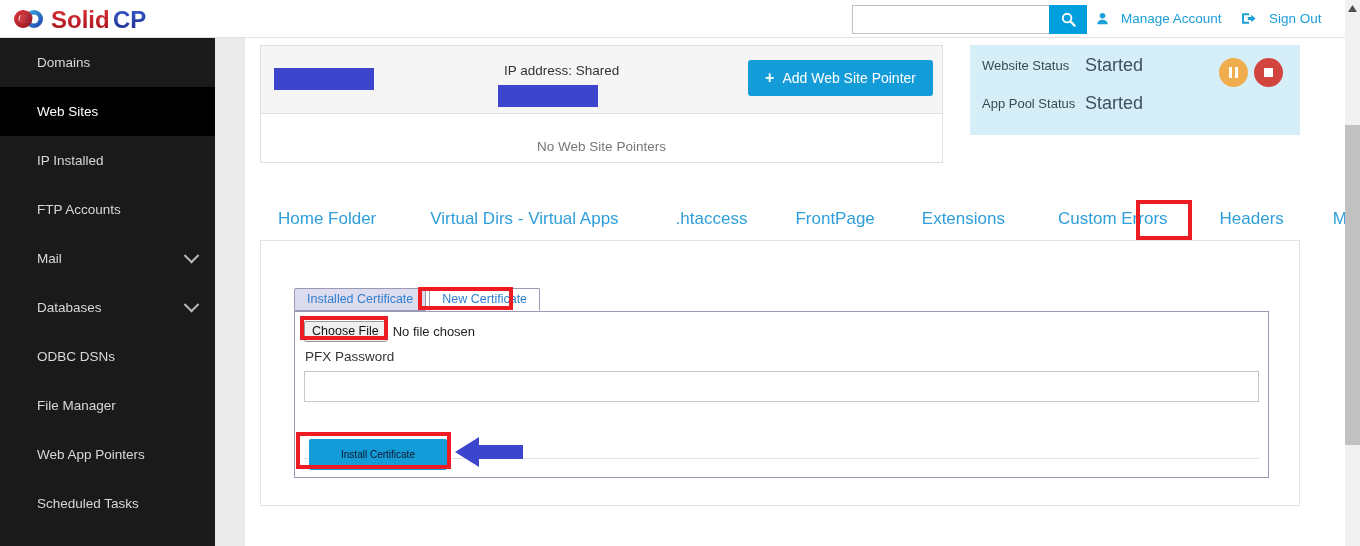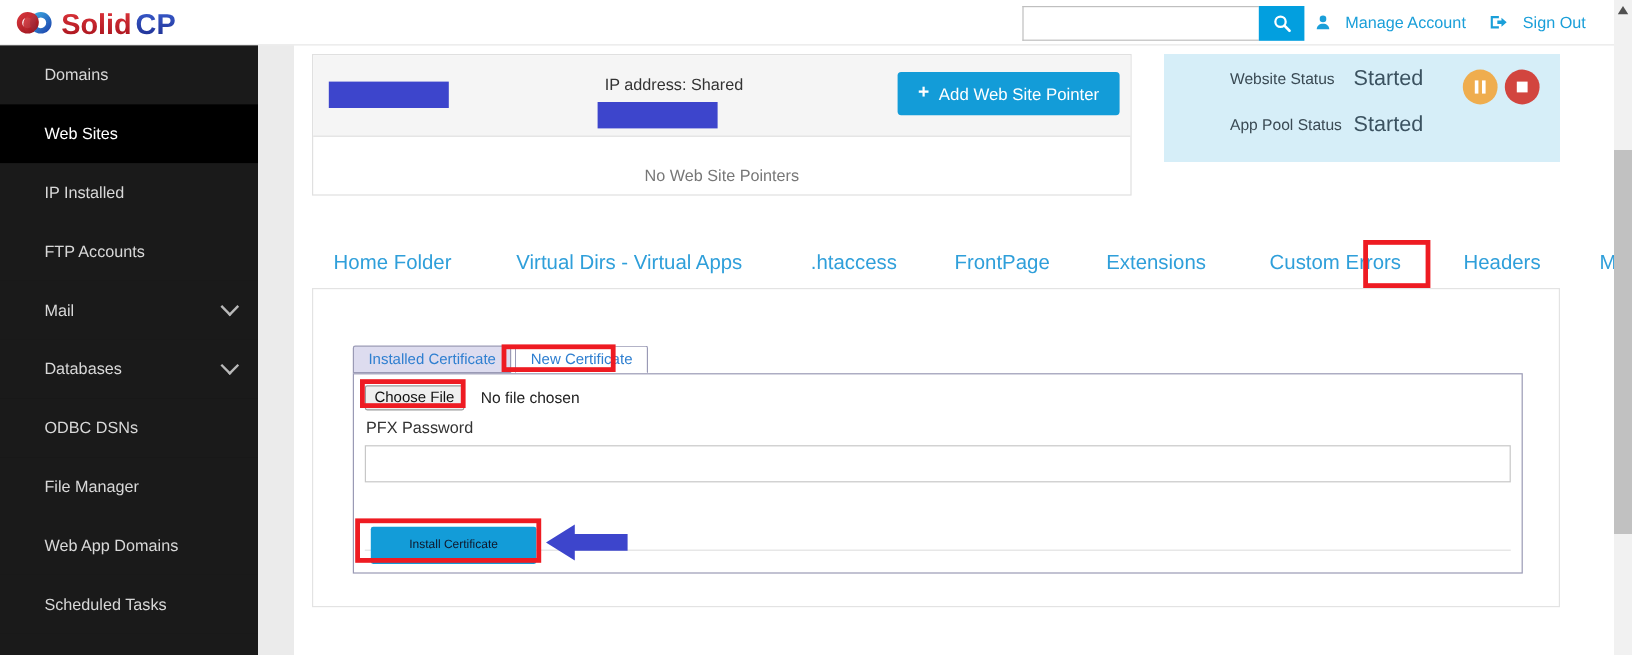--- a/index.html
+++ b/index.html
@@ -91,21 +91,21 @@
   #no-pointers {
     height: 64px; display: flex; align-items: center; justify-content: center;
     font-size: 13.5px; color: #777;
   }
 
   
   #status-panel {
     position: absolute; left: 970px; top: 45px; width: 330px; height: 90px;
     background: #d6eef8;
   }
-  .status-row { position: absolute; display: flex; align-items: center; margin-left: 43px; }
+  .status-row { position: absolute; display: flex; align-items: center; }
   #status-row-1 { left: 12px; top: 10px; }
   #status-row-2 { left: 12px; top: 48px; }
   .status-label { width: 103px; font-size: 13px; color: #3a4a54; }
   .status-value { font-size: 18px; color: #3b5260; }
   #status-actions { position: absolute; right: 17px; top: 13px; display: flex; gap: 6px; }
   .circ-btn {
     width: 29px; height: 29px; border-radius: 50%; border: none; cursor: pointer;
     display: flex; align-items: center; justify-content: center;
   }
   #pause-btn { background: #efad4e; }
@@ -141,21 +141,21 @@
     border-radius: 2px 2px 0 0; white-space: nowrap; position: relative;
   }
   .cert-tab.active { background: #dddcef; }
   .cert-tab.inactive { background: #ffffff; border-bottom-color: #ffffff; }
 
   #cert-body {
     position: absolute; left: 33px; top: 70px; width: 975px; height: 167px;
     border: 1px solid #9a9ab5; background: #fff;
   }
   #file-row {
-    position: absolute; left: 9px; top: 9px; display: flex; align-items: center; gap: 14px;
+    position: absolute; left: 9px; top: 9px; display: flex; align-items: center; gap: 6px;
   }
   #choose-file-btn {
     font-size: 12.5px; font-family: "Liberation Sans", sans-serif;
     background: #efefef; border: 1px solid #9a9a9a; border-radius: 2px;
     padding: 2px 7px; cursor: pointer; color: #111; line-height: 15px;
   }
   #file-status { font-size: 13px; color: #222; }
   #pfx-label { position: absolute; left: 10px; top: 37px; font-size: 13.5px; color: #333; }
   #pfx-input {
     position: absolute; left: 9px; top: 59px; width: 955px; height: 31px;
@@ -266,21 +266,21 @@
     <span class="nav-label">Databases</span>
     <span class="chev"></span>
   </div>
   <div class="nav-item">
     <span class="nav-label">ODBC DSNs</span>
   </div>
   <div class="nav-item">
     <span class="nav-label">File Manager</span>
   </div>
   <div class="nav-item">
-    <span class="nav-label">Web App Domains</span>
+    <span class="nav-label">Web App Pointers</span>
   </div>
   <div class="nav-item">
     <span class="nav-label">Scheduled Tasks</span>
   </div>
 </nav>
 
 <div id="gutter"></div>
 <div id="content-card"></div>
 
 <section id="pointer-panel">

